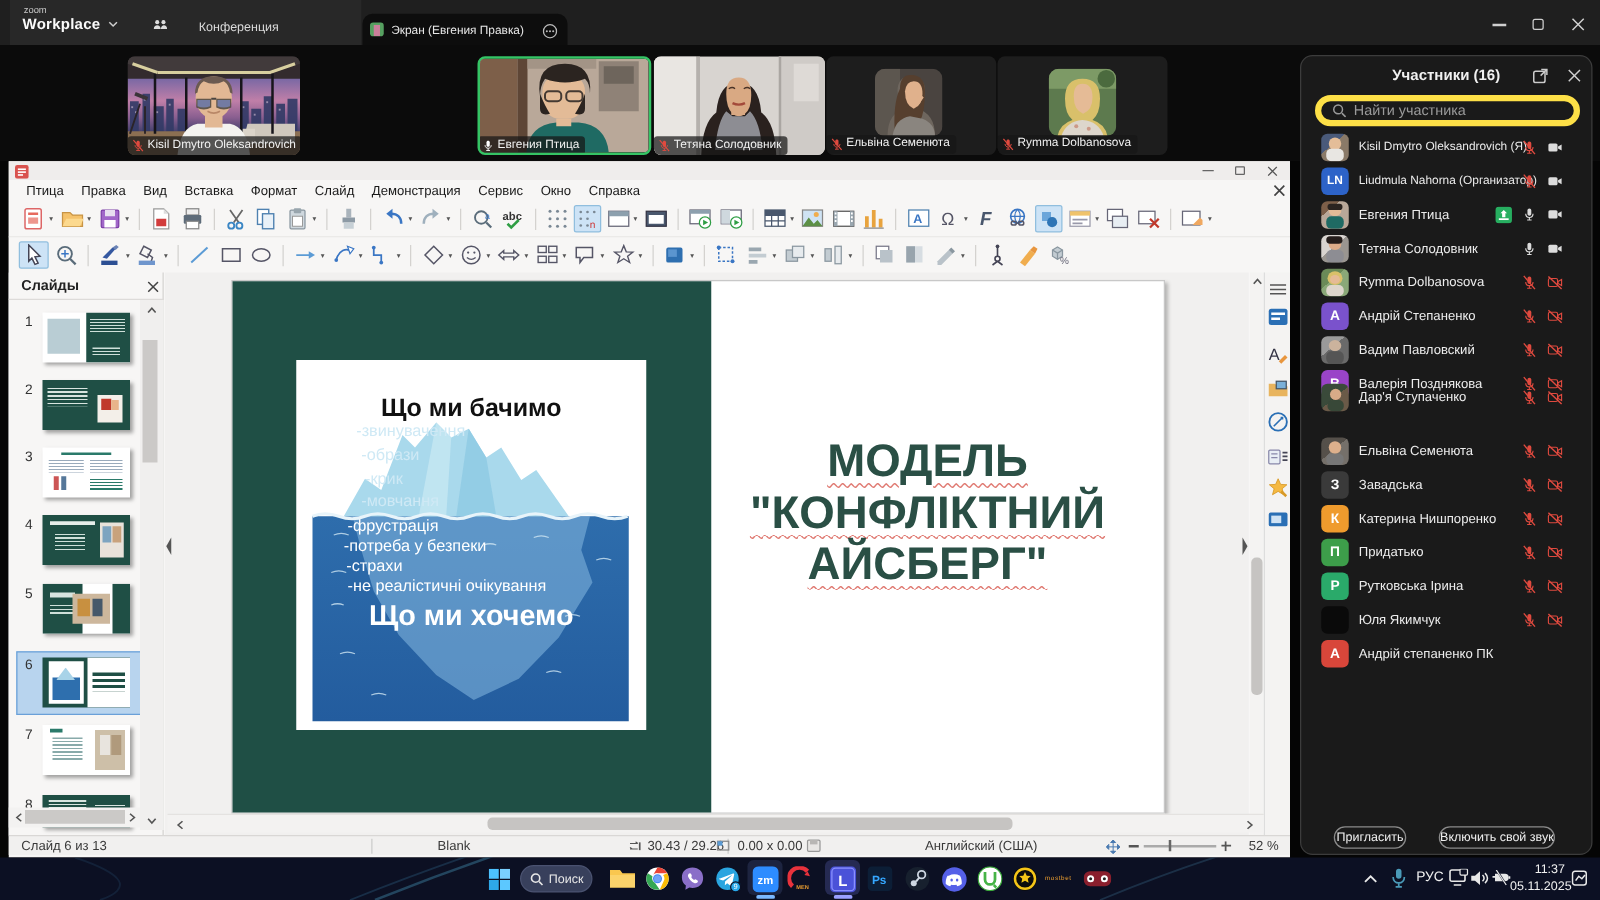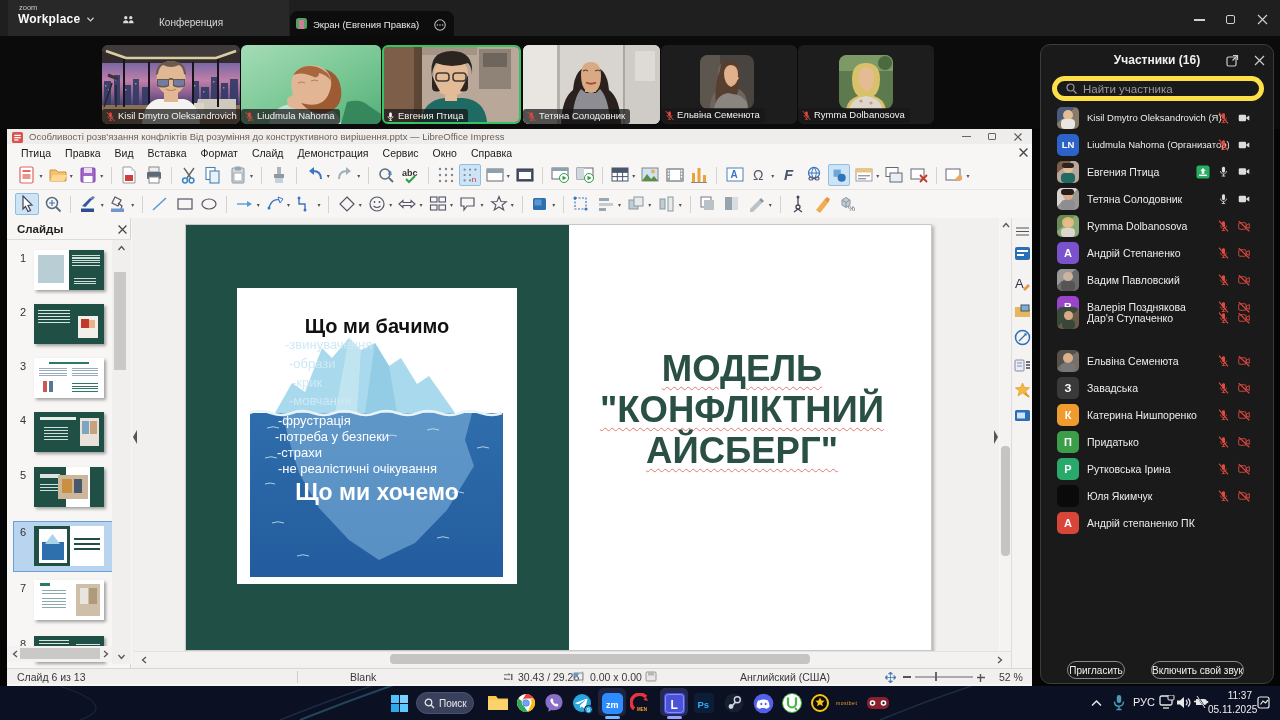--- a/index.html
+++ b/index.html
@@ -182,43 +182,20 @@
       <path d="M56 35 h10 v5 q-5 2 -10 0z" fill="#7a8ac8" opacity=".7"></path>
       <path d="M72 35 h10 v5 q-5 2 -10 0z" fill="#7a8ac8" opacity=".7"></path>
       <path d="M67 34 h4" stroke="#4a4540" stroke-width="1.5"></path>
       <path d="M64 44 q5 3 10 0" stroke="#b98868" stroke-width="1.2" fill="none"></path>
     </svg>
     <div class="vlabel"><svg width="11" height="11" style="color:#e04a3f">
             <use href="#micoff"></use>
           </svg>Kisil Dmytro Oleksandrovich</div>
   </div>
 
-  <div class="vtile" style="left:241px;width:140px;">
-    <svg width="140" height="79" viewBox="0 0 140 79">
-      <linearGradient id="grn2" x1="0" y1="0" x2="1" y2="1">
-        <stop offset="0" stop-color="#a5dcb6"></stop>
-            <stop offset=".55" stop-color="#79c794"></stop>
-            <stop offset="1" stop-color="#54b078"></stop>
-      </linearGradient>
-      <rect width="140" height="79" fill="url(#grn2)"></rect>
-      <path d="M100 79 l6-22 q14 -4 22 4 l12 8 v10z" fill="#37875c"></path>
-
-      <path d="M28 79 q4 -18 22 -20 l28 2 q20 4 22 18z" fill="#bfe3d4"></path>
-
-      <path d="M48 62 q-4 -8 0 -10 l4 -2 q-6 -22 10 -28 q18 -6 26 8 q8 12 -2 24 q-6 8 -16 8 q-6 6 -10 4z" fill="#e2b694"></path>
-
-      <path d="M60 58 q22 6 28 -10 q6 -14 -4 -24 q14 4 16 20 q2 16 -10 22 q-16 8 -30 -8z" fill="#9e5b33"></path>
-      <path d="M52 30 q8 -12 24 -8 q12 4 14 14 q-4 -6 -12 -8 q0 5 -5 4 q-12 -6 -21 -2z" fill="#a9653c"></path>
-
-      <path d="M57 38 q4 -2 7 0M70 36 q4 -2 7 0" stroke="#b08050" stroke-width="1" fill="none"></path>
-    </svg>
-    <div class="vlabel"><svg width="11" height="11" style="color:#e04a3f">
-            <use href="#micoff"></use>
-          </svg>Liudmula Nahorna</div>
-  </div>
 
   <div class="vtile" style="left:382px;width:139px;border:2px solid #35c465;">
     <svg width="135" height="75" viewBox="0 0 135 75">
       <rect width="135" height="75" fill="#b9a899"></rect>
       <rect x="0" y="0" width="30" height="75" fill="#7d5f49"></rect>
       <rect x="30" y="0" width="8" height="75" fill="#5e4636"></rect>
       <rect x="95" y="2" width="32" height="40" fill="#8f8277"></rect>
       <rect x="99" y="6" width="24" height="14" fill="#6e655c"></rect>
       <rect x="38" y="0" width="55" height="8" fill="#a39486"></rect>
 
@@ -290,21 +267,20 @@
 </div>
 
 <div id="lo">
   <div id="lo-title">
     <svg class="abs" style="left:5px;top:2.5px" width="11" height="11" viewBox="0 0 12 12">
           <rect width="12" height="12" rx="2" fill="#d9534f"></rect>
           <rect x="2.5" y="3" width="7" height="1.4" fill="#fff"></rect>
           <rect x="2.5" y="5.5" width="7" height="1.4" fill="#fff"></rect>
           <rect x="2.5" y="8" width="4.5" height="1.4" fill="#fff"></rect>
         </svg>
-    <div class="abs" style="left:22px;top:2px;">Особливості розв'язання конфліктів Від розуміння до конструктивного вирішення.pptx — LibreOffice Impress</div>
     <div class="abs" style="left:955px;top:7px;width:9px;height:1.2px;background:#666;"></div>
     <div class="abs" style="left:981px;top:3.5px;width:7.5px;height:7.5px;border:1.1px solid #666;border-radius:1px;"></div>
     <svg class="abs" style="left:1007px;top:3.5px" width="8" height="8" viewBox="0 0 8 8">
           <path d="M0.5 0.5l7 7M7.5 0.5l-7 7" stroke="#555" stroke-width="1.1"></path>
         </svg>
   </div>
   <div id="lo-menu">
     <div class="abs" style="left:7px;top:1.5px;display:flex;gap:0;">
       <span style="padding:1px 7px;">Птица</span>
           <span style="padding:1px 7px;">Правка</span>

